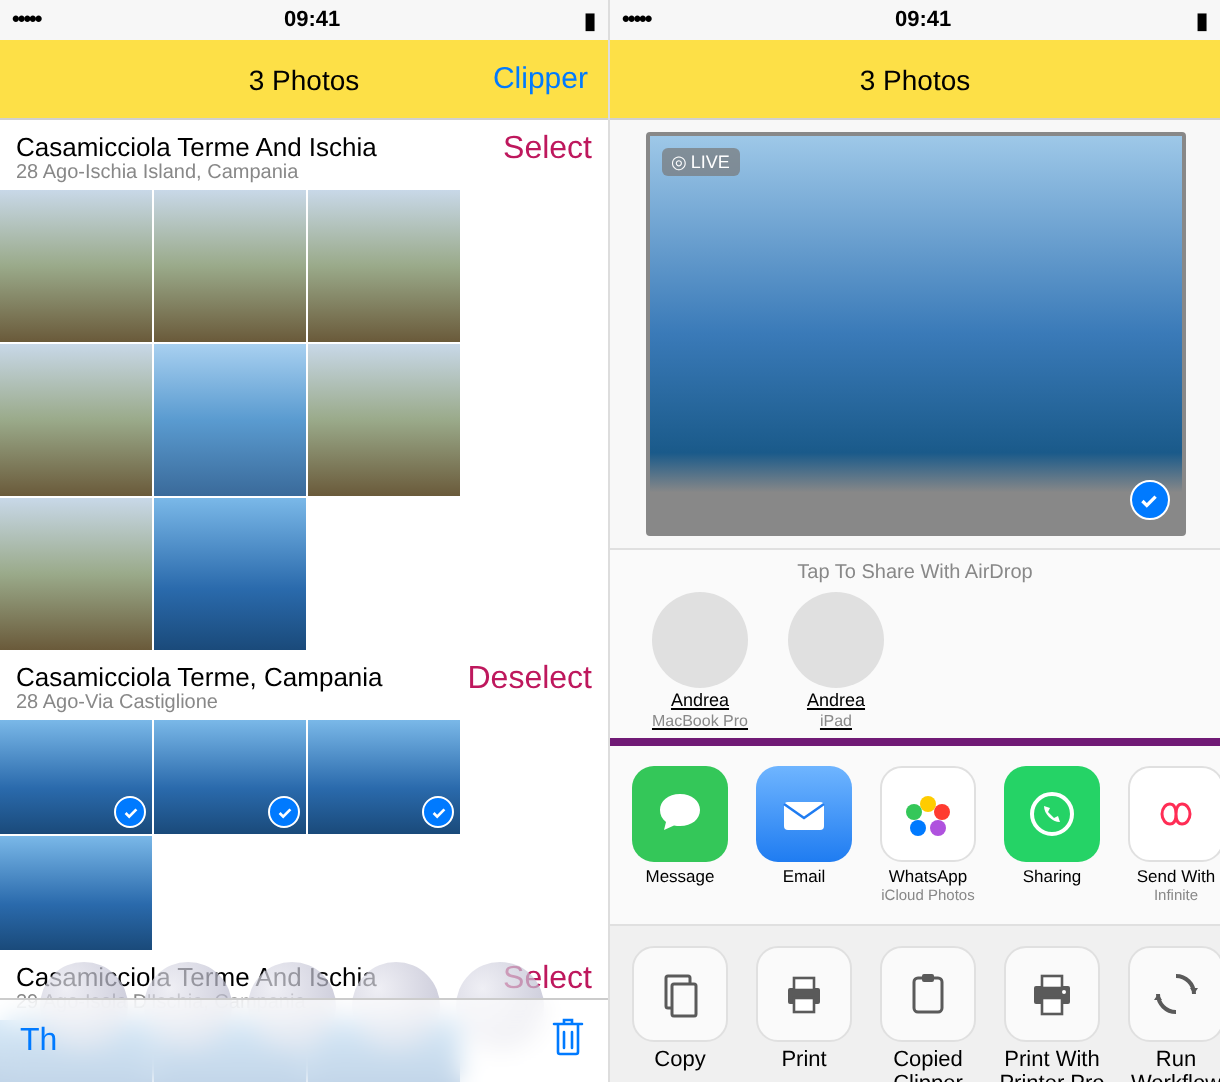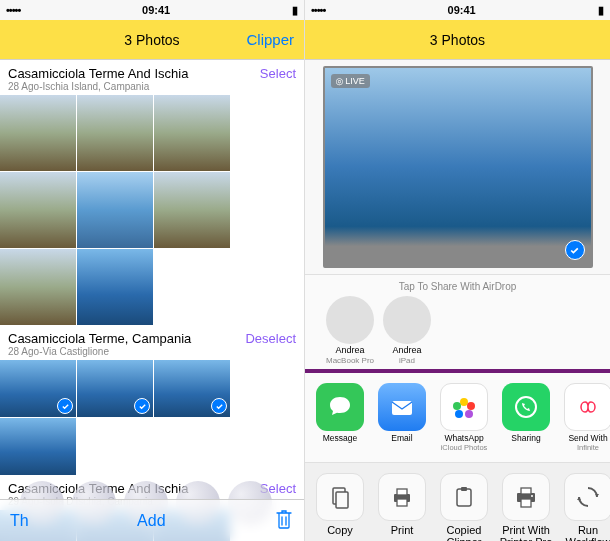--- a/index.html
+++ b/index.html
@@ -9,21 +9,21 @@
   .phone:last-child { border-right: none; }
   .status-bar { height: 20px; background: #f7f7f7; display: flex; align-items: center; justify-content: space-between; padding: 0 6px; font-size: 11px; font-weight: 600; }
   .status-left { display: flex; align-items: center; gap: 3px; }
   .dots { letter-spacing: -1px; }
   .nav-bar { height: 40px; background: #fde047; border-bottom: 1px solid #d0d0d0; display: flex; align-items: center; justify-content: center; position: relative; }
   .nav-title { font-size: 14px; color: #000; text-align: center; }
   .nav-cancel { position: absolute; right: 10px; color: #007aff; font-size: 15px; }
   .section-header { padding: 6px 8px 3px 8px; display: flex; justify-content: space-between; align-items: flex-start; background: #fff; }
   .sh-text .sh-title { font-size: 13px; color: #000; }
   .sh-text .sh-sub { font-size: 10px; color: #888; }
-  .sh-action { color: #8b5cf6; font-size: 13px; }
+  .sh-action { color: #be185d; font-size: 16px; }
   .grid { display: flex; flex-wrap: wrap; gap: 1px; background: #fff; }
   .thumb { background: linear-gradient(180deg, #6fa8d8 0%, #4a7db3 40%, #8a7a5a 70%, #6a5a3a 100%); position: relative; }
   .thumb.sky { background: linear-gradient(180deg, #a8d0f0 0%, #5a9bd0 50%, #3a6a9a 100%); }
   .thumb.sea { background: linear-gradient(180deg, #7ab8e8 0%, #2a6aac 60%, #1a4a7a 100%); }
   .thumb.villa { background: linear-gradient(180deg, #c8d8e8 0%, #9aaa8a 50%, #6a5a3a 100%); }
   .check { position: absolute; bottom: 3px; right: 3px; width: 16px; height: 16px; border-radius: 50%; background: #007aff; border: 1.5px solid #fff; display: flex; align-items: center; justify-content: center; }
   .check svg { width: 9px; height: 9px; }
   .toolbar { position: absolute; bottom: 0; left: 0; right: 0; height: 42px; background: rgba(255,255,255,0.7); backdrop-filter: blur(6px); display: flex; align-items: center; justify-content: space-between; padding: 0 10px; border-top: 1px solid #ccc; }
   
   .balls { position: absolute; bottom: 10px; left: 0; right: 0; height: 50px; display: flex; gap: 8px; padding-left: 20px; }
@@ -31,21 +31,21 @@
   .tb-btn { color: #007aff; font-size: 16px; }
   .tb-center { font-size: 16px; color: #007aff; flex: 1; text-align: center; }
   .trash svg { width: 20px; height: 22px; }
   
   .share-photo-area { background: #f8f8f8; padding: 6px; border-bottom: 1px solid #e0e0e0; }
   .share-photo { width: 270px; height: 202px; margin: 0 auto; background: linear-gradient(180deg, #9ec8e8 0%, #3a7ab8 50%, #1a5a8a 80%, #888 90%); border: 2px solid #888; position: relative; border-radius: 2px; }
   .live-badge { position: absolute; top: 6px; left: 6px; background: rgba(120,120,120,0.7); color: #fff; font-size: 9px; padding: 2px 5px; border-radius: 3px; display: flex; align-items: center; gap: 2px; }
   .share-check { position: absolute; bottom: 6px; right: 6px; width: 20px; height: 20px; border-radius: 50%; background: #007aff; border: 1.5px solid #fff; display: flex; align-items: center; justify-content: center; }
   .airdrop-area { text-align: center; padding: 6px 0 4px 0; background: #fafafa; }
   .airdrop-title { font-size: 10px; color: #888; margin-bottom: 4px; }
-  .airdrop-row { display: flex; justify-content: flex-start; gap: 3px; padding-left: 18px; }
+  .airdrop-row { display: flex; justify-content: flex-start; gap: 14px; padding-left: 18px; text-decoration: underline; }
   .ad-item { text-align: center; width: 54px; }
   .ad-circle { width: 48px; height: 48px; border-radius: 50%; background: #e0e0e0; margin: 0 auto 2px auto; }
   .ad-name { font-size: 9px; color: #000; line-height: 1.1; }
   .ad-sub { font-size: 8px; color: #888; }
   .app-row { display: flex; gap: 8px; padding: 10px 8px; background: #fafafa; border-top: 4px solid #701a75; }
   .app-item { text-align: center; width: 54px; flex-shrink: 0; }
   .app-icon { width: 48px; height: 48px; border-radius: 11px; margin: 0 auto 3px auto; display: flex; align-items: center; justify-content: center; }
   .app-label { font-size: 8.5px; color: #000; line-height: 1.1; }
   .app-sub { font-size: 7.5px; color: #888; }
   .action-row { display: flex; gap: 8px; padding: 10px 8px; background: #f0f0f0; border-top: 1px solid #e0e0e0; }
@@ -137,21 +137,20 @@
 
     <div class="balls">
       <div class="ball"></div>
         <div class="ball"></div>
         <div class="ball"></div>
         <div class="ball"></div>
         <div class="ball"></div>
     </div>
     <div class="toolbar">
       <span class="tb-btn">Th</span>
-      <span class="tb-center">Add</span>
       <span class="trash">
         <svg viewBox="0 0 20 22">
             <path d="M3 5h14M5 5v14a1 1 0 001 1h8a1 1 0 001-1V5M8 5V3h4v2M8 9v8M12 9v8" stroke="#007aff" stroke-width="1.3" fill="none" stroke-linecap="round"></path>
           </svg>
       </span>
     </div>
   </div>
 
   <div class="phone">
     <div class="status-bar">

